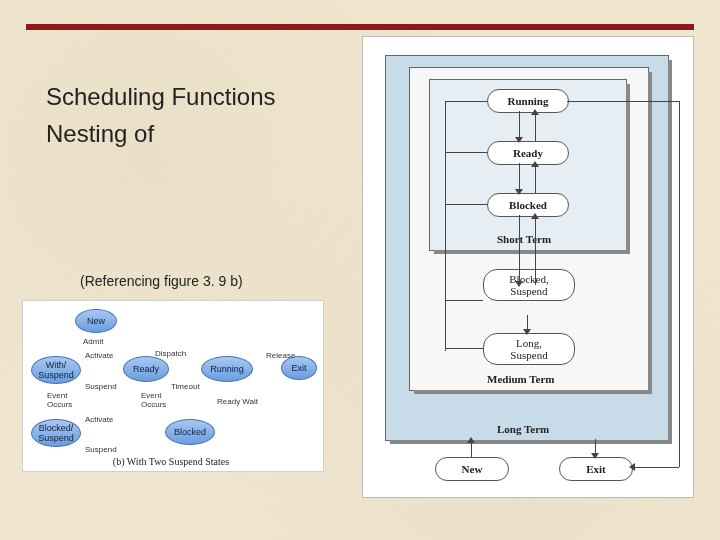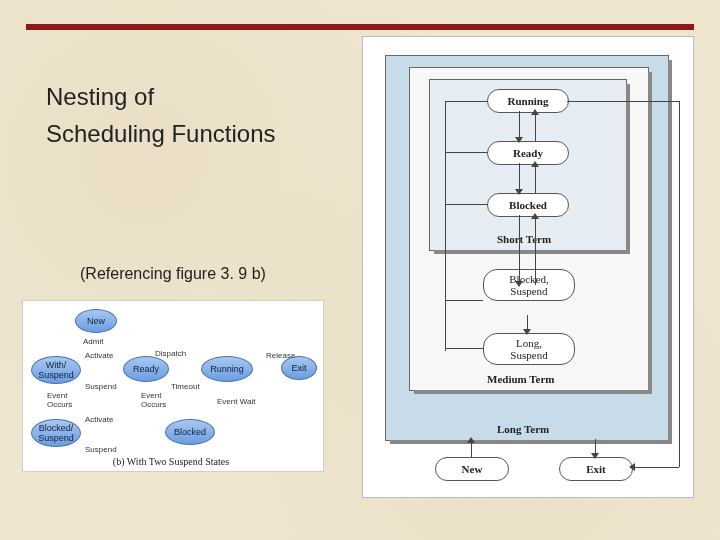--- a/index.html
+++ b/index.html
@@ -8,21 +8,21 @@
     background:#f0e6d0;
     background-image:
       radial-gradient(circle at 20% 30%, rgba(200,180,140,.15) 0%, transparent 50%),
       radial-gradient(circle at 70% 80%, rgba(200,180,140,.15) 0%, transparent 50%);
     font-family:Arial,Helvetica,sans-serif;
     position:relative;
     color:#222;
   }
   .topbar{position:absolute;left:26px;right:26px;top:24px;height:6px;background:#8b1a1a}
   .title{position:absolute;left:46px;top:78px;font-size:24px;line-height:1.55}
-  .refnote{position:absolute;left:80px;top:265px;font-size:16px}
+  .refnote{position:absolute;left:80px;top:273px;font-size:14px}
 
   
   .smallfig{position:absolute;left:22px;top:300px;width:300px;height:170px;background:#fff;border:1px solid #cfcfcf}
   .sf-state{position:absolute;border-radius:50%;background:linear-gradient(#a8c8f0,#6a9de0);border:1px solid #4a72b0;font-size:9px;text-align:center;display:flex;align-items:center;justify-content:center;white-space:pre;color:#102040}
   .sf-lbl{position:absolute;font-size:8px;color:#333;white-space:nowrap}
   .sf-cap{position:absolute;left:0;right:4px;bottom:4px;text-align:center;font-size:10px;font-family:Georgia,serif}
 
   
   .bigfig{position:absolute;right:26px;top:36px;width:330px;height:460px;background:#fff;border:1px solid #bbb}
   .layer{position:absolute;border:1px solid #666;background:#f7f7f7}
@@ -38,22 +38,22 @@
   .tri-l{position:absolute;width:0;height:0;border-top:4px solid transparent;border-bottom:4px solid transparent;border-right:6px solid #444}
   .tri-d{position:absolute;width:0;height:0;border-left:4px solid transparent;border-right:4px solid transparent;border-top:6px solid #444}
   .tri-u{position:absolute;width:0;height:0;border-left:4px solid transparent;border-right:4px solid transparent;border-bottom:6px solid #444}
 </style>
 </head>
 <body>
 
 <div class="topbar"></div>
 
 <div class="title">
+  <div>Scheduling Functions</div>
   <div>Nesting of</div>
-  <div>Scheduling Functions</div>
 </div>
 
 <div class="refnote">(Referencing figure 3. 9 b)</div>
 
 <div class="smallfig">
   <div class="sf-state" style="left:52px;top:8px;width:40px;height:22px">New</div>
   <div class="sf-state" style="left:100px;top:55px;width:44px;height:24px">Ready</div>
   <div class="sf-state" style="left:178px;top:55px;width:50px;height:24px">Running</div>
   <div class="sf-state" style="left:258px;top:55px;width:34px;height:22px">Exit</div>
   <div class="sf-state" style="left:8px;top:55px;width:48px;height:26px">With/
@@ -63,21 +63,21 @@
 Suspend</div>
 
   <div class="sf-lbl" style="left:60px;top:36px">Admit</div>
   <div class="sf-lbl" style="left:62px;top:50px">Activate</div>
   <div class="sf-lbl" style="left:62px;top:81px">Suspend</div>
   <div class="sf-lbl" style="left:132px;top:48px">Dispatch</div>
   <div class="sf-lbl" style="left:148px;top:81px">Timeout</div>
   <div class="sf-lbl" style="left:243px;top:50px">Release</div>
   <div class="sf-lbl" style="left:118px;top:90px;white-space:pre">Event
 Occurs</div>
-  <div class="sf-lbl" style="left:194px;top:96px">Event Wait</div>
+  <div class="sf-lbl" style="left:194px;top:96px">Ready Wait</div>
   <div class="sf-lbl" style="left:62px;top:114px">Activate</div>
   <div class="sf-lbl" style="left:62px;top:144px">Suspend</div>
   <div class="sf-lbl" style="left:24px;top:90px;white-space:pre">Event
 Occurs</div>
 
   <div class="sf-cap">(b) With Two Suspend States</div>
 </div>
 
 <div class="bigfig">
 

